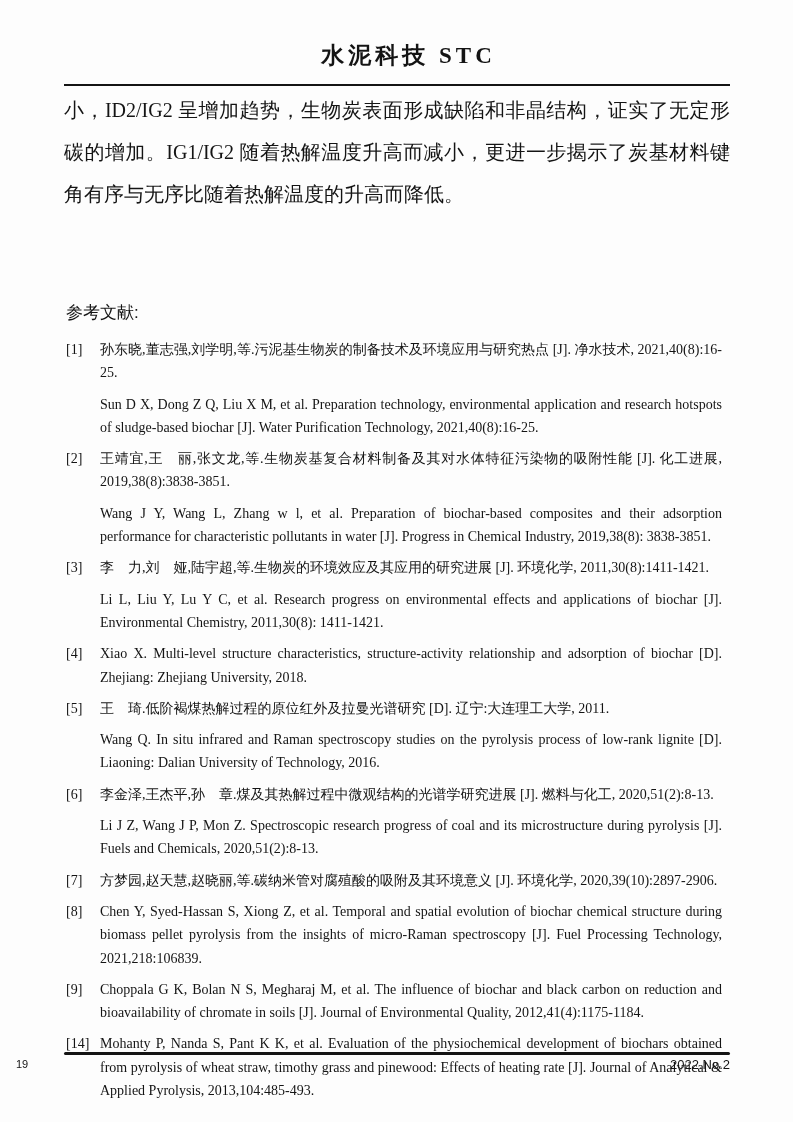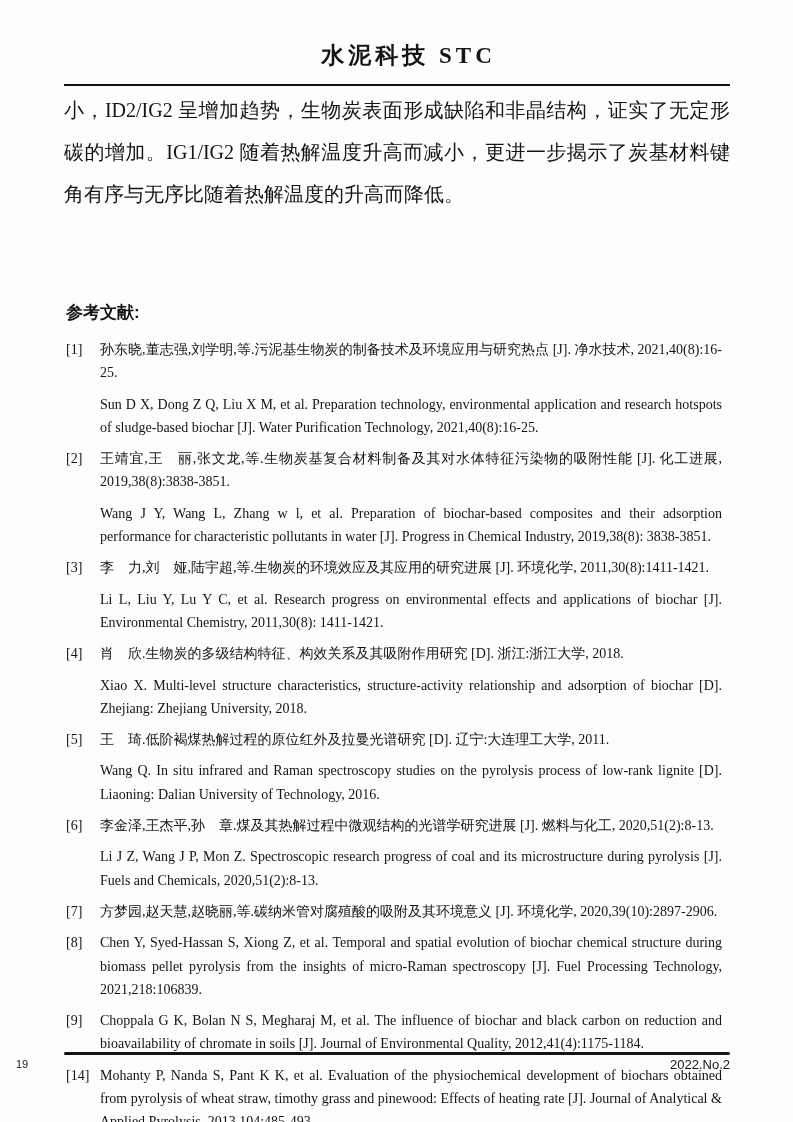--- a/index.html
+++ b/index.html
@@ -23,21 +23,21 @@
     position:absolute; top:84px; left:64px; width:666px;
     height:2px; background:#141414;
   }
   .body-paragraph {
     position:absolute; top:89px; left:64px; width:666px;
     font-size:20px; line-height:42px;
     text-align:justify; text-justify:inter-character;
   }
   .refs-heading {
     position:absolute; top:301px; left:66px;
-    font-size:17px; font-weight:bold;
+    font-size:17px; font-weight:normal;
     font-family:"Liberation Sans","DejaVu Sans",sans-serif;
   }
   .refs-list {
     position:absolute; top:330px; left:66px; width:664px;
     font-size:14px; line-height:23.3px;
   }
   .ref-item { position:relative; padding-left:26px; }
   .ref-label { position:absolute; left:0; top:0; }
   .ref-zh, .ref-en { margin:8px; text-align:justify; }
   .footer-rule {
@@ -82,21 +82,20 @@
     </div>
 
     <div class="ref-item">
       <span class="ref-label">[3]</span>
       <p class="ref-zh">李　力,刘　娅,陆宇超,等.生物炭的环境效应及其应用的研究进展 [J]. 环境化学, 2011,30(8):1411-1421.</p>
       <p class="ref-en">Li L, Liu Y, Lu Y C, et al. Research progress on environmental effects and applications of biochar [J]. Environmental Chemistry, 2011,30(8): 1411-1421.</p>
     </div>
 
     <div class="ref-item">
       <span class="ref-label">[4]</span>
-      <p class="ref-zh">肖　欣.生物炭的多级结构特征、构效关系及其吸附作用研究 [D]. 浙江:浙江大学, 2018.</p>
       <p class="ref-en">Xiao X. Multi-level structure characteristics, structure-activity relationship and adsorption of biochar [D]. Zhejiang: Zhejiang University, 2018.</p>
     </div>
 
     <div class="ref-item">
       <span class="ref-label">[5]</span>
       <p class="ref-zh">王　琦.低阶褐煤热解过程的原位红外及拉曼光谱研究 [D]. 辽宁:大连理工大学, 2011.</p>
       <p class="ref-en">Wang Q. In situ infrared and Raman spectroscopy studies on the pyrolysis process of low-rank lignite [D]. Liaoning: Dalian University of Technology, 2016.</p>
     </div>
 
     <div class="ref-item">

